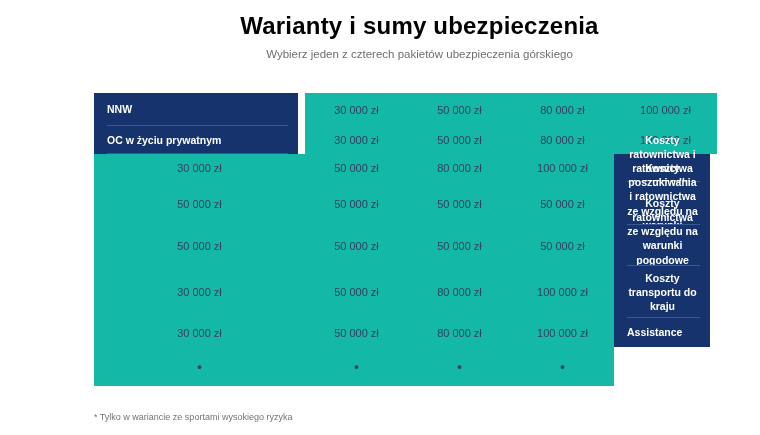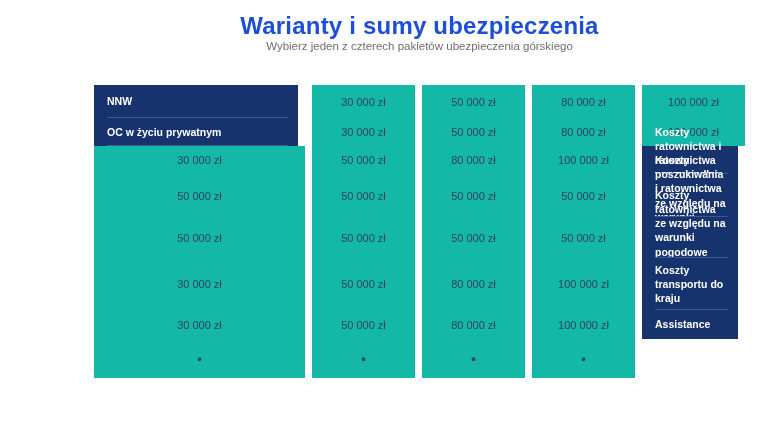--- a/index.html
+++ b/index.html
@@ -14,36 +14,36 @@
   .header {
     width:651px;
     margin-left:94px;
     padding-top:12px;
     text-align:center;
   }
   .title {
     font-size:24px;
     line-height:28px;
     font-weight:700;
-    color:#1d4ed8;
+    color:#000000;
     letter-spacing:0.2px;
   }
   .subtitle {
-    margin-top:0;
+    margin-top:8px;
     font-size:11.5px;
     line-height:13px;
     color:#6e6e6e;
   }
   .grid {
     margin:32px 0 0 94px;
     width:651px;
     display:grid;
     grid-template-columns:211px 103px 103px 103px 103px;
     grid-template-rows:33px 28px 28px 43px 41px 52px 29px 39px;
-    column-gap:7px;
+    text-align:center;
   }
   .cell-label {
     position:relative;
     background:#16336e;
     background-clip:padding-box;
     border-right:7px solid transparent;
     color:#ffffff;
     font-size:10.5px;
     font-weight:700;
     line-height:1.35;
@@ -131,14 +131,15 @@
     <div class="cell-value">100 000 zł</div>
 
     <div class="cell-label no-div">Assistance</div>
     <div class="cell-value cell-dot">•</div>
     <div class="cell-value cell-dot">•</div>
     <div class="cell-value cell-dot">•</div>
     <div class="cell-value cell-dot">•</div>
 
   </div>
 
+  <div class="footnote">* Tylko w wariancie ze sportami wysokiego ryzyka</div>
 
 </div>
 
 </body></html>

